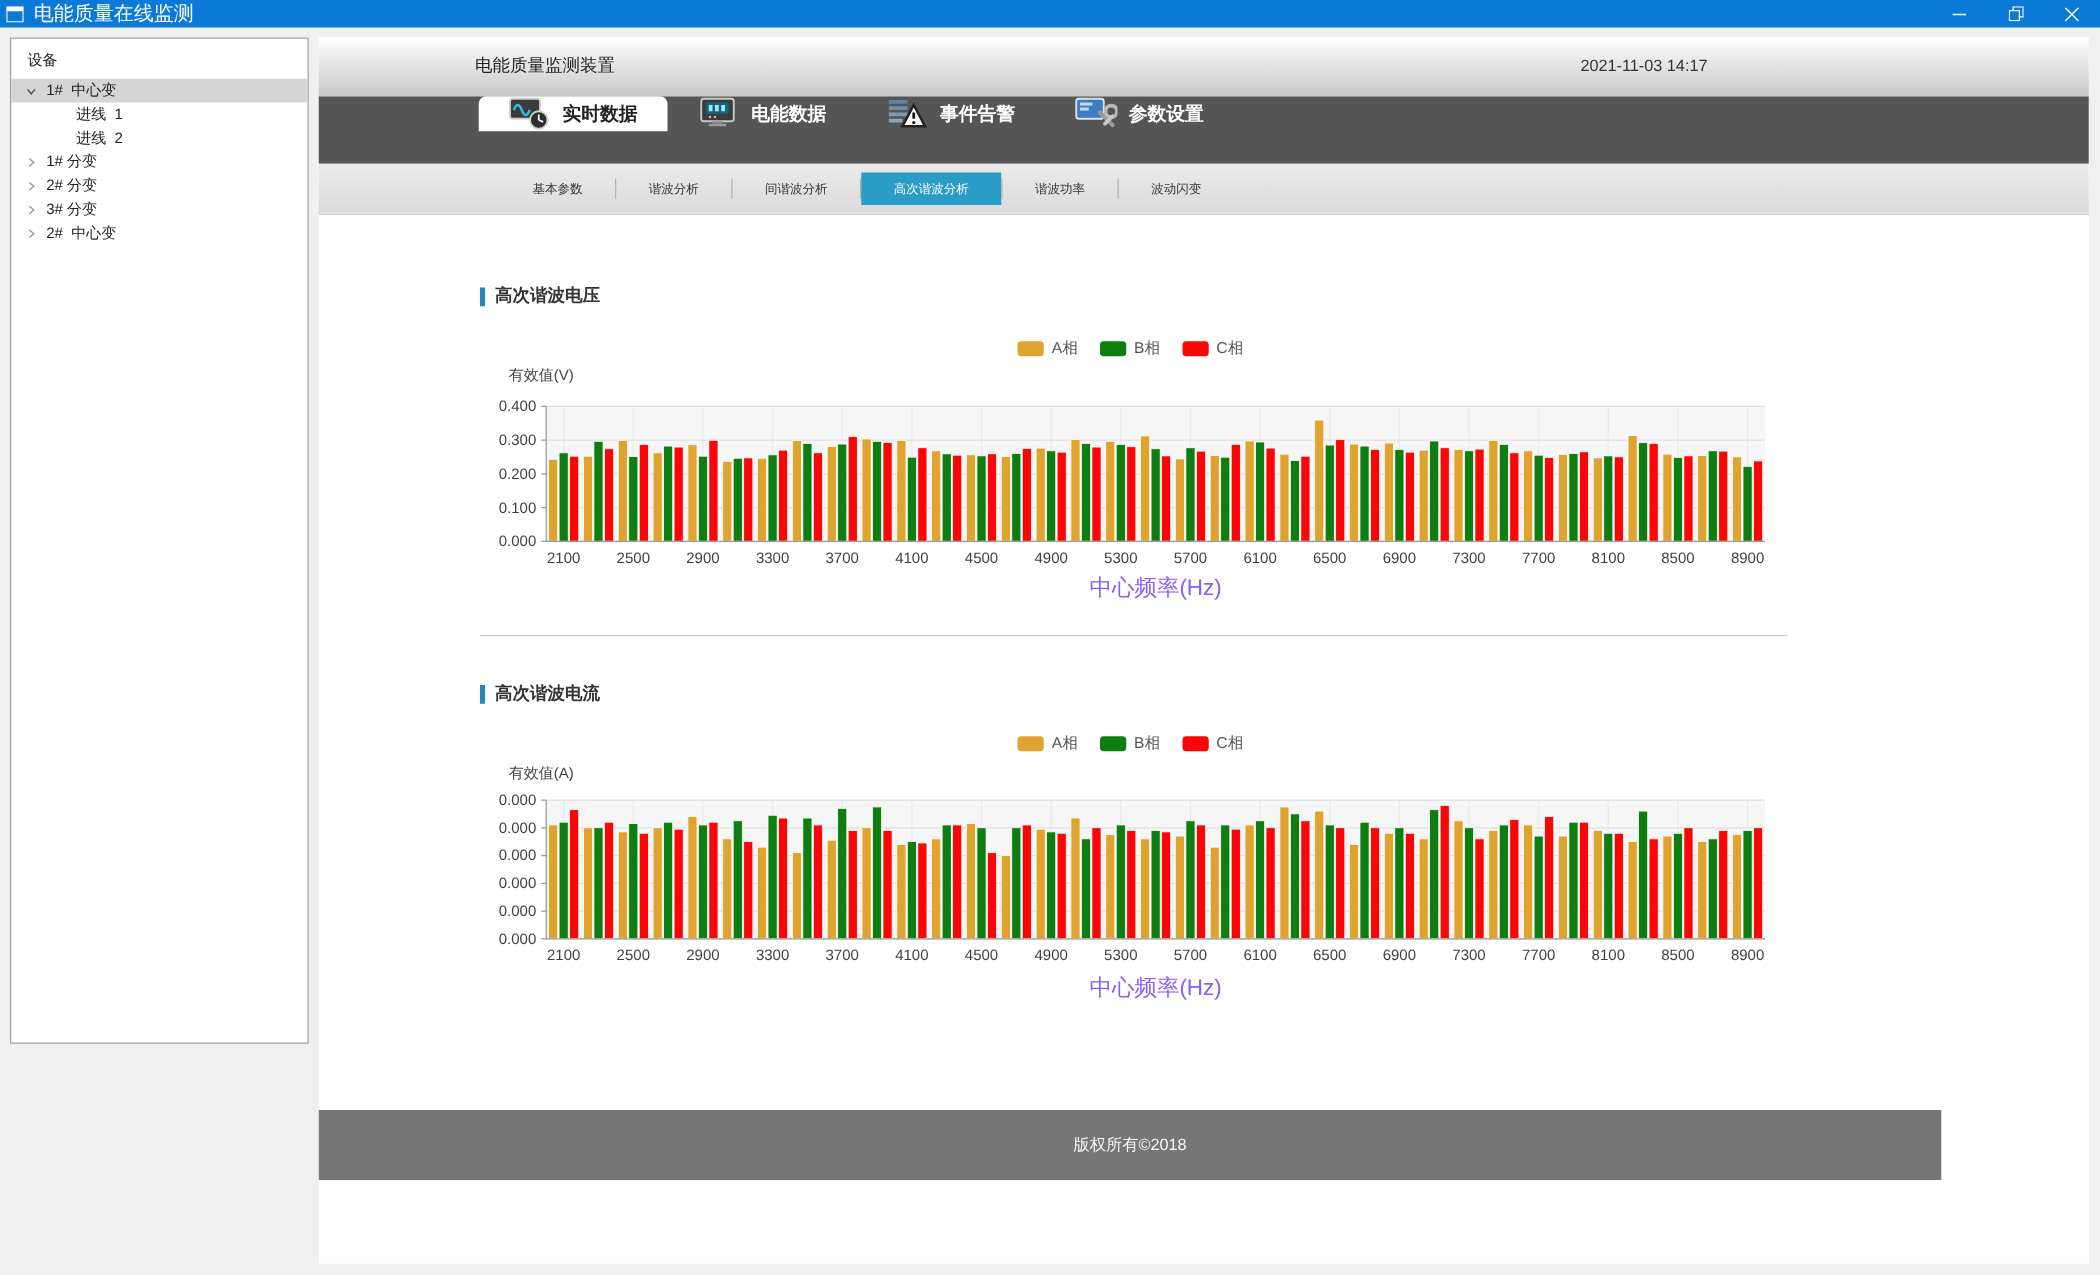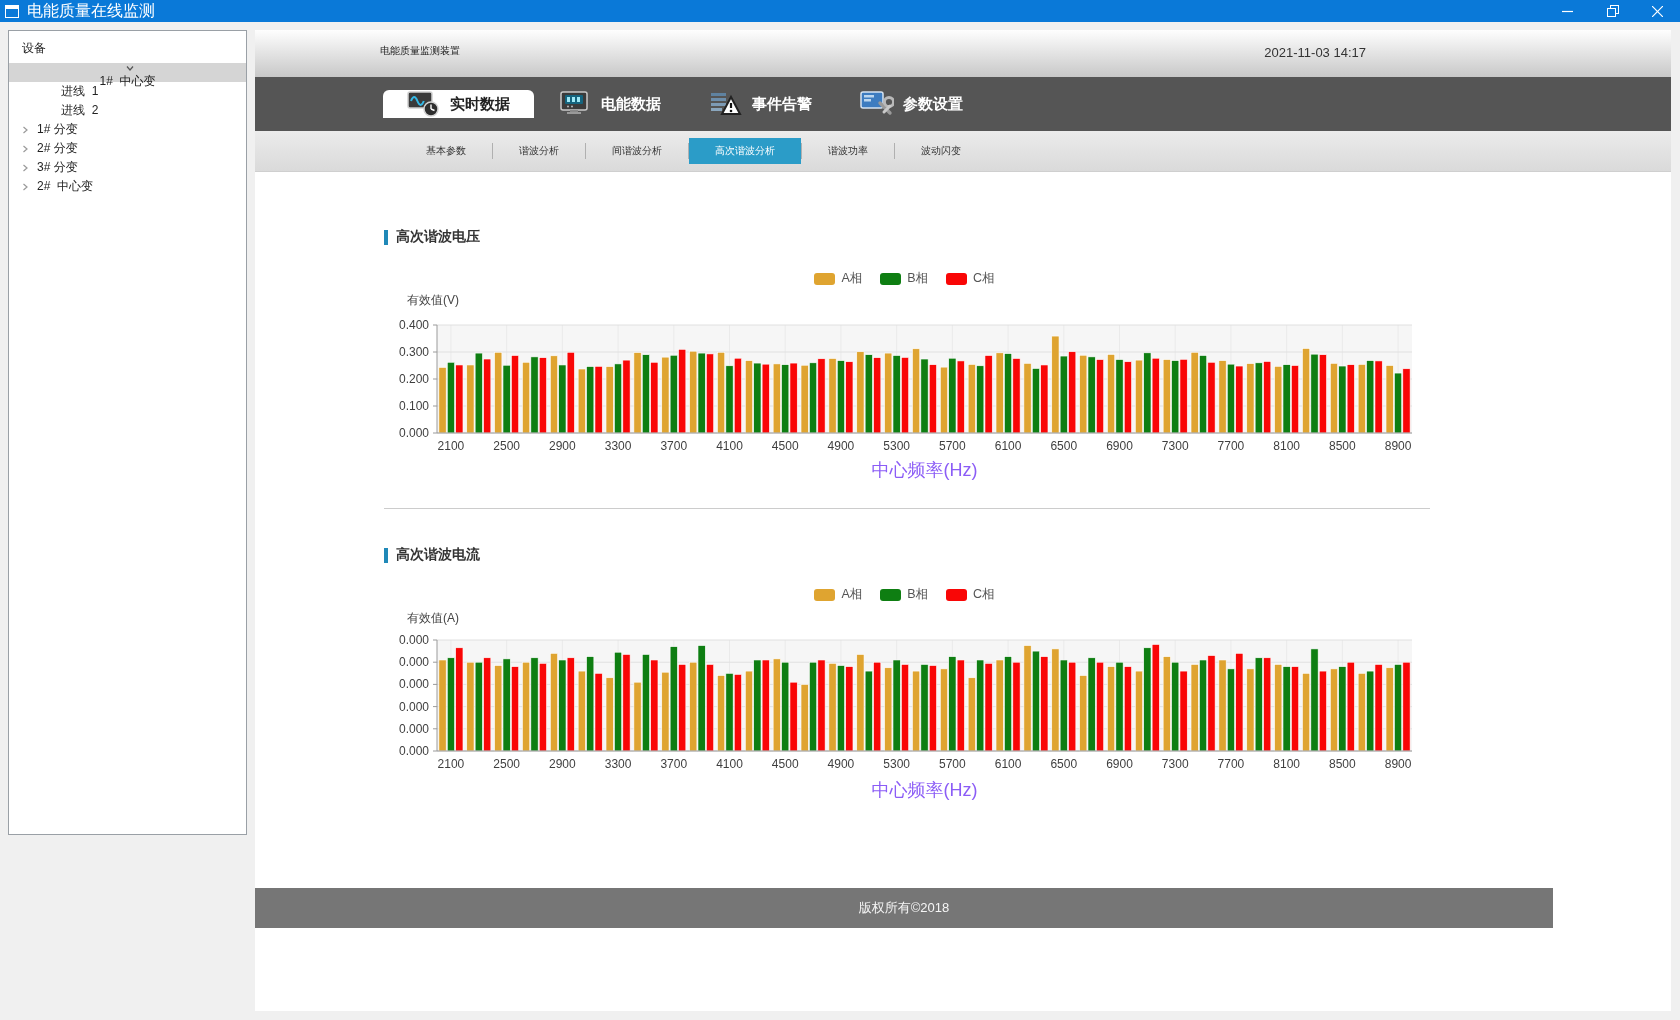--- a/index.html
+++ b/index.html
@@ -10,53 +10,53 @@
   .titlebar { position:absolute; left:0; top:0; width:1680px; height:22px; background:#0a79d8; display:flex; align-items:center; color:#fff; }
   .titlebar .appicon { margin-left:5px; width:15px; height:14px; display:flex; align-items:center; }
   .titlebar .apptitle { margin-left:7px; font-size:16px; }
   .cap-btns { margin-left:auto; display:flex; height:22px; }
   .cap-btn { width:45px; height:22px; display:flex; align-items:center; justify-content:center; cursor:default; }
 
   
   .sidebar { position:absolute; left:8px; top:30px; width:239px; height:805px; background:#fff; border:1px solid #9aa0a6; font-size:12px; color:#222; }
   .sidebar-title { padding:9px 0 6px 13px; }
   .tree-row { height:19px; display:flex; align-items:center; white-space:pre; cursor:default; }
-  .tree-row.selected { background:#d5d5d5;flex-direction:column; }
+  .tree-row.selected { background:#d5d5d5; }
   .tree-arrow { width:12px; margin-left:10px; margin-right:6px; color:#707070; font-size:11px; display:inline-flex; justify-content:center; }
   .tree-child { padding-left:52px; }
   .tree-top-label { white-space:pre; }
 
   
   .main { position:absolute; left:255px; top:30px; width:1416px; height:981px; background:#fff; }
   .hdr { height:47px; background:linear-gradient(#fefefe,#c8c8c8); position:relative; }
-  .hdr-title { position:absolute; left:125px; top:14px; font-size:10px; color:#222; }
+  .hdr-title { position:absolute; left:125px; top:14px; font-size:14px; color:#222; }
   .hdr-date { position:absolute; right:305px; top:15px; font-size:13px; color:#333; }
 
-  .tabbar { height:54px; background:#555; display:flex; align-items:center; padding-left:128px; }
+  .tabbar { height:54px; background:#555; display:flex; align-items:flex-start; padding-left:128px; }
   .mtab { display:flex; align-items:center; gap:9px; padding:0 24px; color:#fff; font-size:15px; font-weight:bold; cursor:pointer; }
   .mtab.active { background:#fff; color:#222; border-radius:6px 6px 0 0; }
   .mtab svg { display:block; }
 
   .subtabbar { height:41px; background:linear-gradient(#ebebeb,#dadada); border-bottom:1px solid #cfcfcf; display:flex; align-items:center; padding-left:145px; }
   .stab { font-size:10px; color:#333; padding:6px 26px; cursor:pointer;font-family:Liberation Mono, monospace; }
   .stab.active { background:#2b9cc8; color:#fff; }
   .ssep { width:1px; height:16px; background:#b0b0b0; }
 
   
   .sect-title { position:absolute; left:129px; display:flex; align-items:center; font-size:14px; font-weight:600; color:#333; }
   .sect-marker { width:4px; height:15px; background:#2089b8; margin-right:8px; }
   .legend { position:absolute; left:122px; width:1055px; display:flex; justify-content:center; gap:18px; font-size:12.5px; color:#555; align-items:center; }
   .lg-item { display:flex; align-items:center; gap:6px; }
   .lg-swatch { width:21px; height:12px; border-radius:3px; }
   .ylab { position:absolute; left:152px; font-size:12px; color:#444; }
   .chart-svg { position:absolute; left:122px; }
   .xlab { position:absolute; left:182px; width:975px; text-align:center; font-size:18px; color:#8b5cf6; }
   .divider { position:absolute; left:129px; width:1046px; height:1px; background:#ccc; }
 
-  .footer { position:absolute; left:0; top:858px; width:1298px; height:40px; background:#767676; display:flex; align-items:center; justify-content:center; color:#f5f5f5; font-size:13px; }
+  .footer { position:absolute; left:0; top:858px; width:1298px; height:56px; background:#767676; display:flex; align-items:center; justify-content:center; color:#f5f5f5; font-size:13px; }
 </style>
 </head>
 <body>
 
 <div class="titlebar">
   <span class="appicon">
     <svg width="14" height="13" viewBox="0 0 14 13">
         <rect x="0.5" y="0.5" width="13" height="12" fill="none" stroke="#fff"></rect>
         <rect x="0.5" y="0.5" width="13" height="3.5" fill="#fff"></rect>
       </svg>

